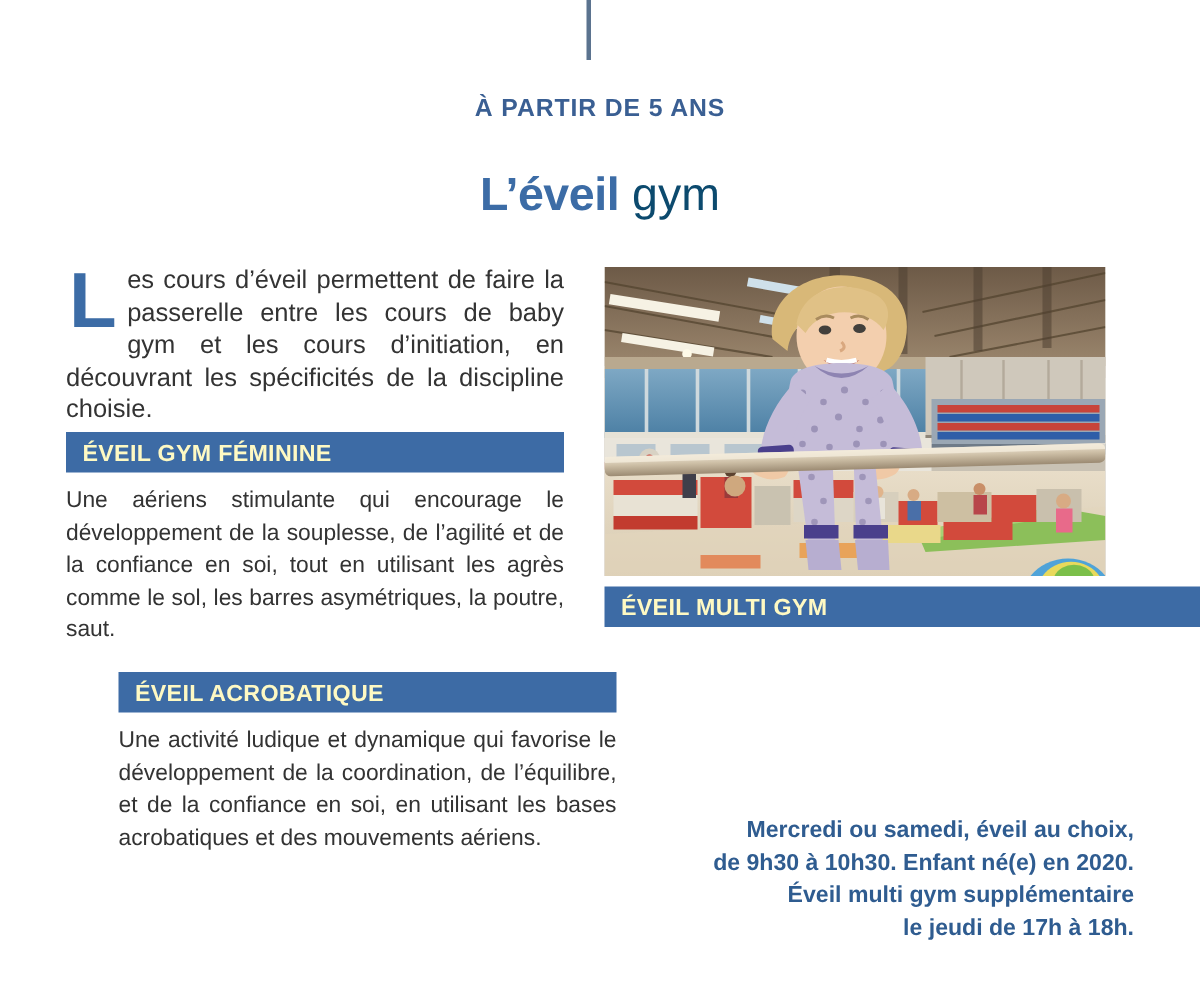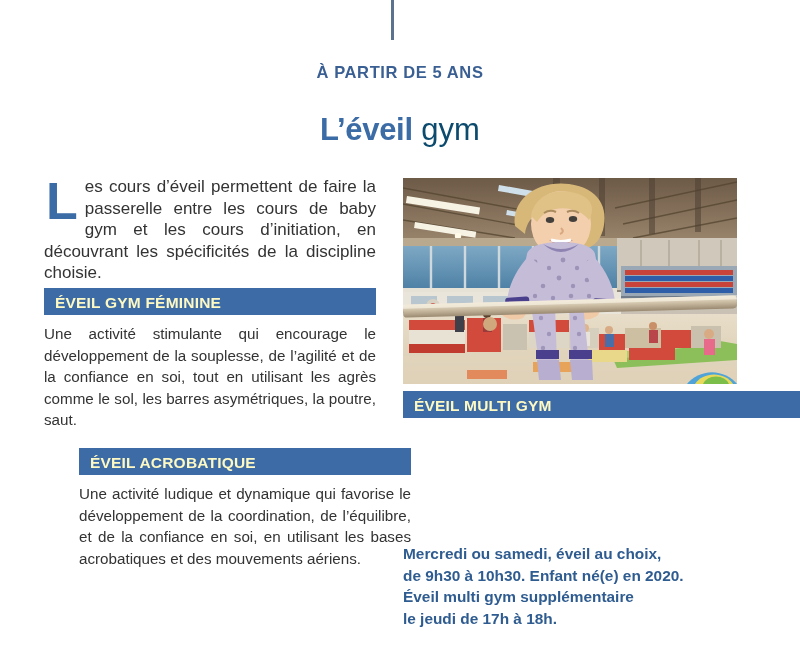--- a/index.html
+++ b/index.html
@@ -133,39 +133,39 @@
   .schedule {
     position: absolute;
     top: 367px;
     left: 0;
     width: 353px;
     font-size: 15.4px;
     line-height: 21.6px;
     font-weight: bold;
     color: #2f5c90;
   }
-  .schedule div { white-space: nowrap; }
+  .schedule div { white-space: nowrap; text-align: right; }
 </style>
 </head>
 <body>
 
 <div class="top-rule"></div>
 
 <div class="kicker">À PARTIR DE 5 ANS</div>
 <div class="title">
   <span class="title-strong">L’éveil</span><span> </span><span class="title-light">gym</span>
 </div>
 
 <div class="col-left">
 
   <p class="intro">Les cours d’éveil permettent de faire la passerelle entre les cours de baby gym et les cours d’initiation, en découvrant les spécificités de la discipline choisie.</p>
 
   <div class="sec-left-1">
     <div class="band">ÉVEIL GYM FÉMININE</div>
-    <p class="sec-body">Une activité stimulante qui encourage le développement de la souplesse, de l’agilité et de la confiance en soi, tout en utilisant les agrès comme le sol, les barres asymétriques, la poutre, saut.</p>
+    <p class="sec-body">Une aériens stimulante qui encourage le développement de la souplesse, de l’agilité et de la confiance en soi, tout en utilisant les agrès comme le sol, les barres asymétriques, la poutre, saut.</p>
   </div>
 
   <div class="sec-left-2">
     <div class="band">ÉVEIL ACROBATIQUE</div>
     <p class="sec-body">Une activité ludique et dynamique qui favorise le développement de la coordination, de l’équilibre, et de la confiance en soi, en utilisant les bases acrobatiques et des mouvements aériens.</p>
   </div>
 
 </div>
 
 <div class="col-right">

